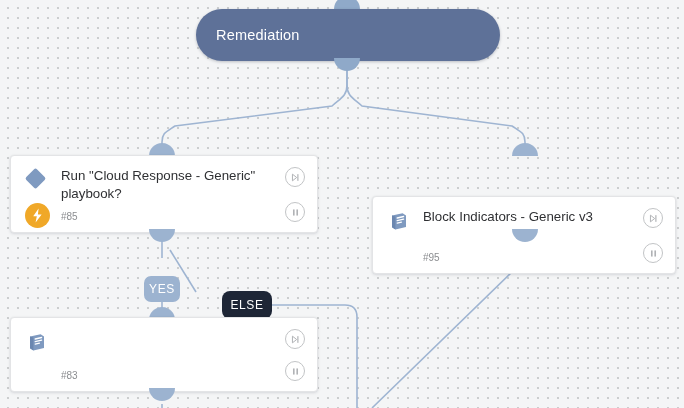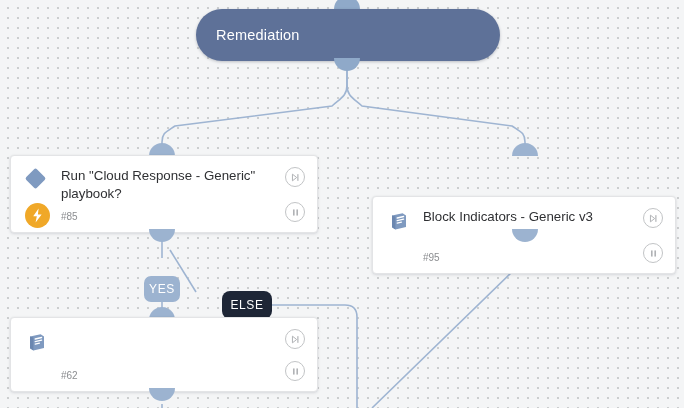--- a/index.html
+++ b/index.html
@@ -254,21 +254,21 @@
   <div class="port top" style="left:149px; top:307px;"></div>
 
   <div class="card" style="left:10px; top:317px; width:308px; height:75px;">
     <span class="icon-slot">
       <svg class="book-icon" width="22" height="22" viewBox="0 0 22 22" aria-hidden="true">
         <path d="M4,4.6 L14.6,2.2 L18,4.6 L18,16.0 L7.4,18.6 L4,16.2 Z" fill="#7f9ac0"></path>
         <path d="M7.4,5.6 L7.4,18.6 L4,16.2 L4,4.6 Z" fill="#6b87b0"></path>
         <path d="M9.2,7.0 L15.6,5.5 M9.2,9.6 L15.6,8.1 M9.2,12.2 L13.4,11.1" stroke="#ffffff" stroke-width="1.3" stroke-linecap="round" fill="none"></path>
       </svg>
     </span>
-    <div class="card-id">#62</div>
+    <div class="card-id">#83</div>
 
     <span class="ctrl skip">
       <svg width="9" height="9" viewBox="0 0 10 10" aria-hidden="true">
         <path d="M1.6,1.3 L6.3,5 L1.6,8.7 Z" fill="none" stroke="#b0b2b5" stroke-width="1.1" stroke-linejoin="round"></path>
         <rect x="7.0" y="1.3" width="1.3" height="7.4" fill="#b0b2b5"></rect>
       </svg>
     </span>
     <span class="ctrl pause">
       <svg width="9" height="9" viewBox="0 0 10 10" aria-hidden="true">
         <rect x="2.2" y="1.6" width="1.8" height="6.8" fill="#b0b2b5"></rect>

